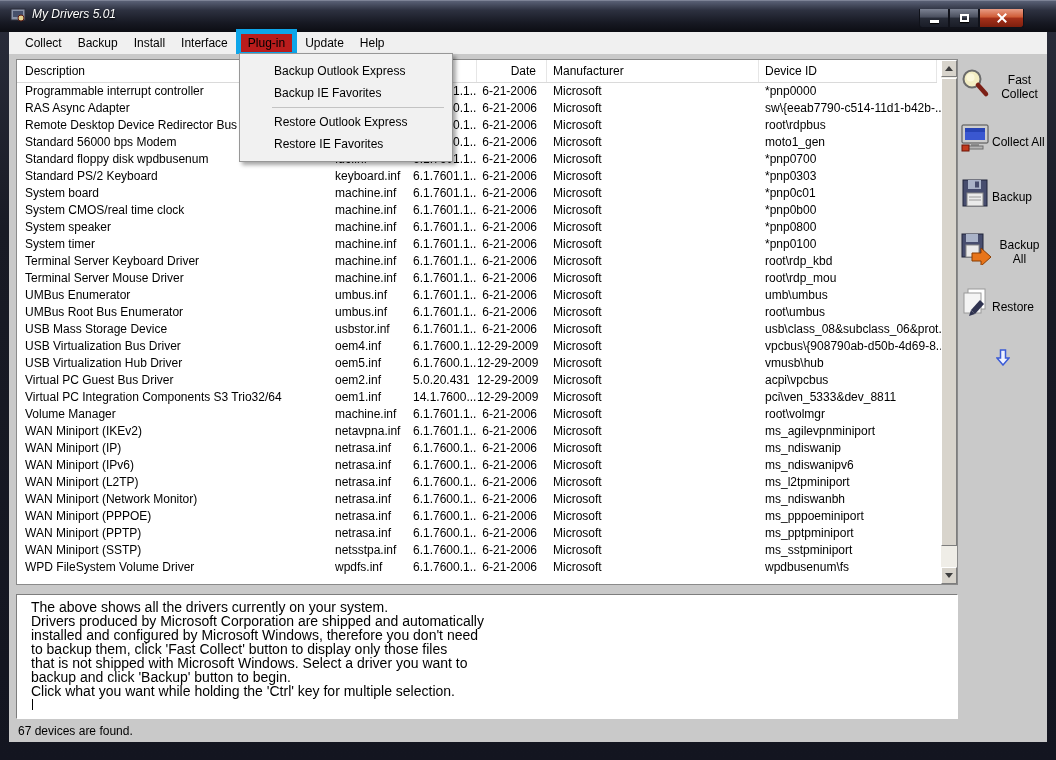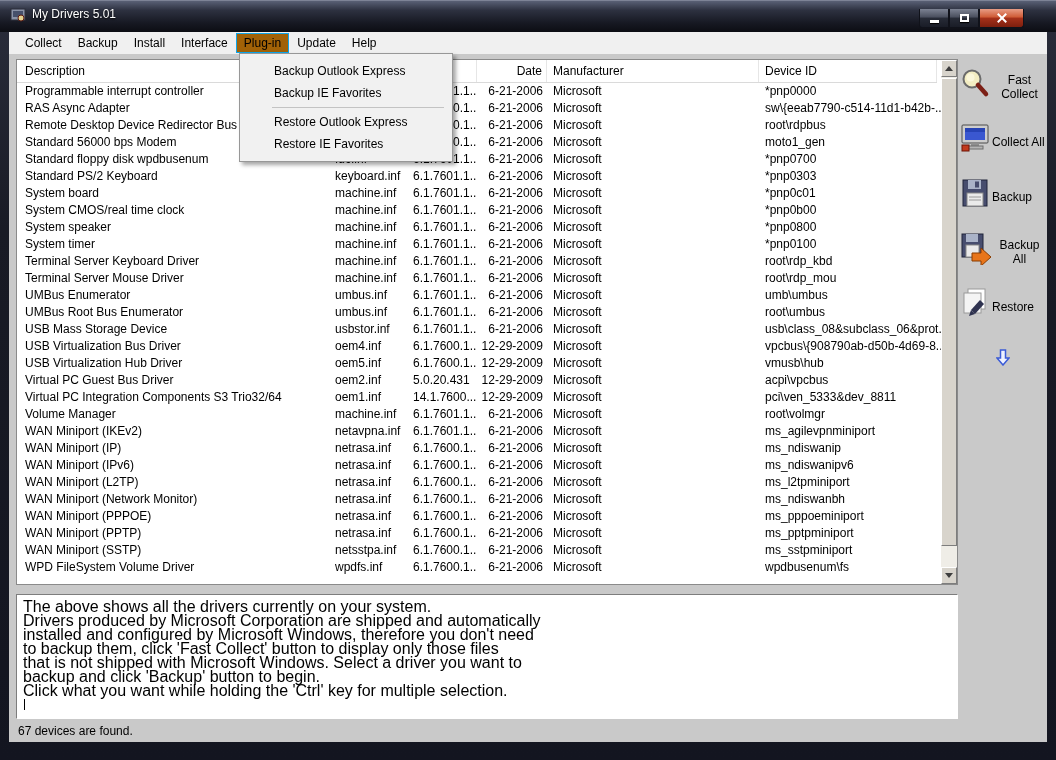--- a/index.html
+++ b/index.html
@@ -6,21 +6,21 @@
   html, body { width: 1056px; height: 760px; overflow: hidden; }
   body { font-family: "Liberation Sans", sans-serif; background: #101117; }
 
   
   .window { position: relative; width: 1056px; height: 760px;
     background: linear-gradient(180deg, #2b2e3c 0%, #191b25 30%, #131520 100%); }
   .titlebar { position: absolute; left: 0; top: 0; width: 100%; height: 32px;
     background: linear-gradient(180deg, #596075 0%, #2d3140 30%, #171923 70%, #0c0d13 100%);
     border-top: 1px solid #7d8396; display: flex; align-items: center; padding: 0 10px; }
   .app-icon { width: 16px; height: 16px; margin-right: 6px; margin-top: -4px; }
-  .title { color: #ffffff; font-size: 12px; margin-top: -6px; text-shadow: 0 1px 2px #000; }
+  .title { color: #ffffff; font-size: 12px; margin-top: -6px; text-shadow: 0 1px 2px #000; font-style: italic; }
 
   .winbtns { position: absolute; top: 8px; right: 32px; display: flex; }
   .wb { height: 19px; border: 1px solid #10121a; border-top: none; display: flex;
     align-items: center; justify-content: center; position: relative; }
   .wb.min, .wb.max { width: 30px;
     background: linear-gradient(180deg, #7c8292 0%, #4a4f5e 45%, #272b37 50%, #1a1d27 100%); }
   .wb.min { border-radius: 0 0 0 3px; }
   .wb.close { width: 45px; border-radius: 0 0 3px 0;
     background: linear-gradient(180deg, #e89c85 0%, #cf5b36 45%, #a6311a 50%, #7d1f0e 100%); }
   .glyph-min { width: 9px; height: 3px; background: #fff; box-shadow: 0 1px 1px #000; margin-top: 6px; }
@@ -32,38 +32,38 @@
   .glyph-close::after  { transform: rotate(-45deg); }
 
   
   .app { position: absolute; left: 9px; top: 32px; width: 1038px; height: 710px;
     background: #c9c9c9; }
 
   .menubar { position: absolute; left: 0; top: 0; width: 100%; height: 22px;
     background: #f0f0f0; display: flex; align-items: center; padding-left: 8px;
     font-size: 12px; color: #000; }
   .menu-item { padding: 3px 8px; cursor: default; }
-  .menu-item.active { background: #a16207; border: 1px solid #0ea5e9; padding: 2px 7px; }
+  .menu-item.active { background: #b91c1c; border: 5px solid #0ea5e9; padding: 2px 7px; }
 
   .content { position: absolute; left: 0; top: 22px; right: 0; bottom: 0; background: #c9c9c9; }
 
   
   .table { position: absolute; left: 7px; top: 5px; width: 942px; height: 526px;
     background: #ffffff; border: 1px solid #8a8a8a; overflow: hidden; }
   .thead { display: flex; height: 23px; margin-right: 20px; border-bottom: 1px solid #dadada;
     background: #ffffff; }
   .th { font-size: 12px; line-height: 22px; white-space: nowrap; overflow: hidden;
     border-right: 1px solid #e6e6e6; color: #000; }
   .rows { margin-right: 16px; }
   .tr { display: flex; height: 17px; background: #fff; }
   .td { font-size: 12px; line-height: 17px; white-space: nowrap; overflow: hidden; color: #000; }
   .c-desc { width: 314px; padding-left: 8px; }
   .c-inf  { width: 80px;  padding-left: 4px; }
   .c-ver  { width: 66px;  padding-left: 2px; }
-  .c-date { width: 70px;  text-align: right; padding-right: 4px; }
+  .c-date { width: 70px;  text-align: right; padding-right: 10px; }
   .c-mfr  { width: 212px; padding-left: 6px; }
   .c-dev  { flex: 1; padding-left: 6px; }
 
   
   .vscroll { position: absolute; right: 0; top: 0; width: 16px; height: 100%; background: #efede7; }
   .sb-btn { position: absolute; left: 0; width: 16px; height: 17px; background: #d8d4cc;
     border: 1px solid; border-color: #ffffff #7d7d7d #7d7d7d #ffffff;
     display: flex; align-items: center; justify-content: center; }
   .sb-btn.up { top: 0; } .sb-btn.down { bottom: 0; }
   .tri-up { width: 0; height: 0; border-left: 4px solid transparent; border-right: 4px solid transparent;
@@ -77,21 +77,21 @@
   .sidebar { position: absolute; left: 949px; top: 0; right: 0; height: 100%;
     display: flex; flex-direction: column; align-items: center; padding-top: 12px; }
   .tool { display: flex; flex-direction: row; align-items: center; margin-bottom: 17px;
     cursor: default; width: 100%; }
   .tool-label { font-size: 12px; color: #000; margin-top: 3px; text-align: center; }
   .scroll-hint { margin-top: 8px; }
 
   
   .info-panel { position: absolute; left: 7px; top: 540px; width: 942px; height: 125px;
     background: #ffffff; border: 1px solid; border-color: #7d7d7d #ffffff #ffffff #7d7d7d;
-    padding: 5px 6px; font-size: 16px; line-height: 14px; color: #000; overflow: hidden; }
+    padding: 5px 14px; font-size: 14px; line-height: 14px; color: #000; overflow: hidden; }
   .caret { display: inline-block; width: 1px; height: 11px; background: #000; margin-left: 1px; }
 
   .statusbar { position: absolute; left: 9px; bottom: 4px; font-size: 12px; color: #000; }
 
   
   .dropdown { position: absolute; left: 230px; top: 21px; width: 214px; z-index: 50;
     background: #f1f1f1; border: 1px solid #979797; box-shadow: 3px 3px 4px rgba(0,0,0,0.35);
     padding: 6px; }
   .mi { font-size: 12px; color: #000; padding: 4px 10px 4px 28px; white-space: nowrap; cursor: default; }
   .sep { border-top: 1px solid #c3c3c3; margin: 3px 2px 3px 26px; }

